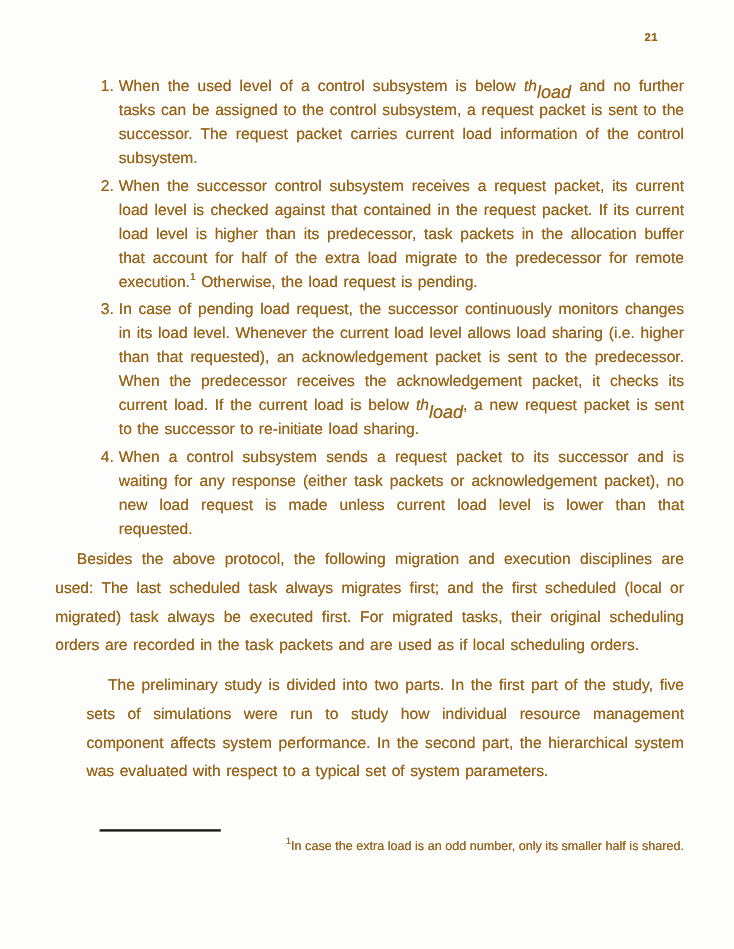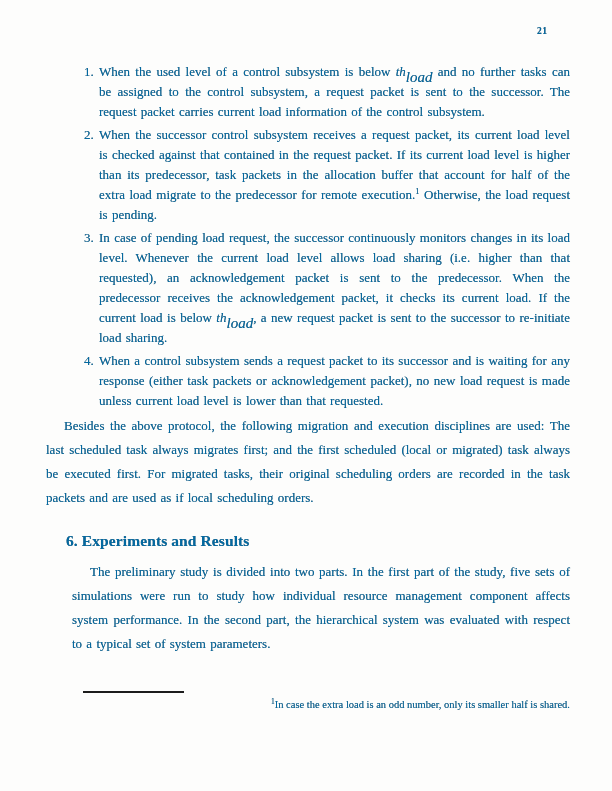--- a/index.html
+++ b/index.html
@@ -8,22 +8,22 @@
     width: 612px;
     height: 791px;
     background: #fdfdfc;
     overflow: hidden;
   }
   .page {
     position: relative;
     width: 612px;
     height: 791px;
     background: #fdfdfc;
-    color: #0369a1;
-    font-family: Liberation Serif, serif;
+    color: #a16207;
+    font-family: Liberation Sans, sans-serif;
     text-shadow: 0 0 0.4px rgba(20,20,20,0.55);
   }
   .page-number {
     position: absolute;
     top: 26px;
     left: 537px;
     font-size: 9.5px;
     font-weight: 700;
     letter-spacing: 0.5px;
   }
@@ -132,21 +132,20 @@
 
       <div class="list-item">
         <span class="marker">4.</span>
         <span class="item-text">When a control subsystem sends a request packet to its successor and is waiting for any response (either task packets or acknowledgement packet), no new load request is made unless current load level is lower than that requested.</span>
       </div>
 
     </div>
 
     <p class="para para-migration">Besides the above protocol, the following migration and execution disciplines are used: The last scheduled task always migrates first; and the first scheduled (local or migrated) task always be executed first. For migrated tasks, their original scheduling orders are recorded in the task packets and are used as if local scheduling orders.</p>
 
-    <h2 class="section-heading">6. Experiments and Results</h2>
 
     <p class="para para-experiments">The preliminary study is divided into two parts. In the first part of the study, five sets of simulations were run to study how individual resource management component affects system performance. In the second part, the hierarchical system was evaluated with respect to a typical set of system parameters.</p>
 
   </div>
 
   <div class="footnote-rule"></div>
 
   <p class="footnote"><sup class="fn-marker">1</sup><span>In case the extra load is an odd number, only its smaller half is shared.</span></p>
 
 </div>

